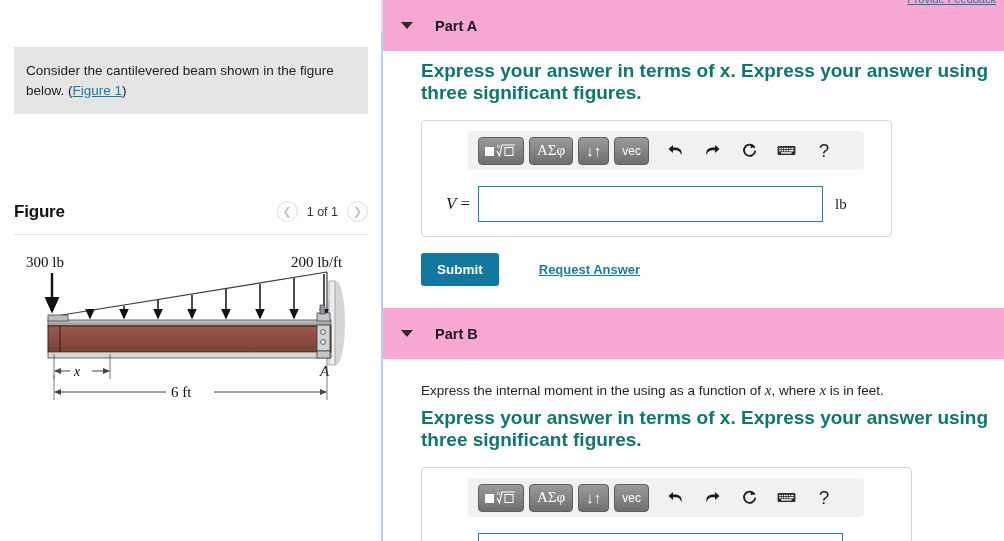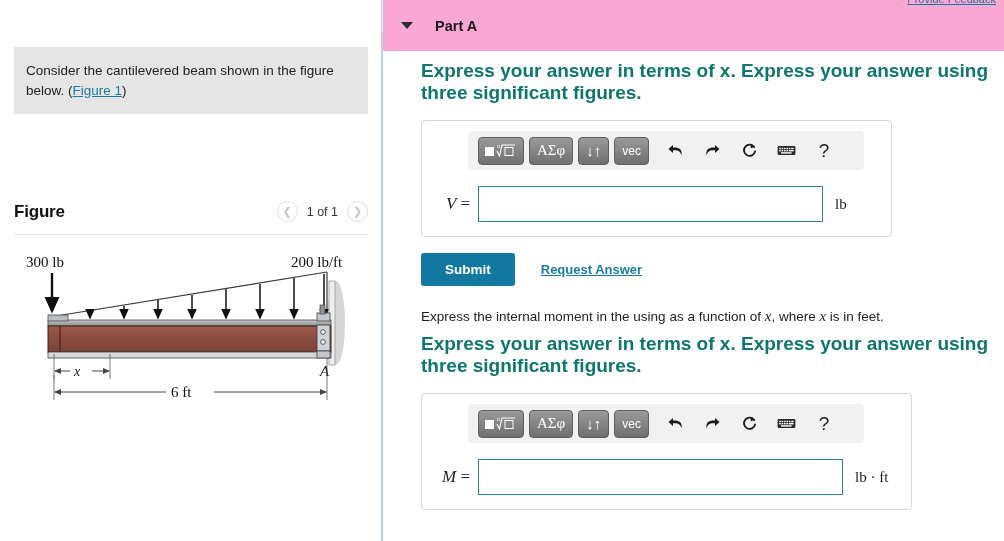--- a/index.html
+++ b/index.html
@@ -203,26 +203,26 @@
     align-items: center;
     margin-top: 16px;
   }
   .submit-btn {
     background: #1278a0;
     color: #fff;
     border: none;
     border-radius: 3px;
     font-size: 13.5px;
     font-weight: bold;
-    padding: 9px 24px;
+    padding: 9px 16px;
     cursor: pointer;
     font-family: "Liberation Sans", sans-serif;
   }
   .req-link {
-    margin-left: 26px;
+    margin-left: 40px;
     color: #1b7b9e;
     font-size: 13px;
     font-weight: bold;
     text-decoration: underline;
     cursor: pointer;
   }
 
   
   .scroll-sliver {
     position: absolute;
@@ -407,20 +407,24 @@
           <div class="unit">lb</div>
         </div>
       </div>
 
       <div class="actions">
         <button class="submit-btn">Submit</button>
         <a class="req-link" href="#">Request Answer</a>
       </div>
     </div>
 
+    <div class="part-header" style="margin-top:22px;">
+      <div class="caret"></div>
+      <div class="part-title">Part B</div>
+    </div>
 
     <div class="part-body">
       <div class="q-text">
         <span>Express the internal moment in the using as a function of </span><span class="mvar">x</span><span>, where </span><span class="mvar">x</span><span> is in feet.</span>
       </div>
       <div class="q-bold">
         <span>Express your answer in terms of </span><span class="mvar">x</span><span>. Express your answer using three significant figures.</span>
       </div>
 
       <div class="answer-box" style="width:491px;">

